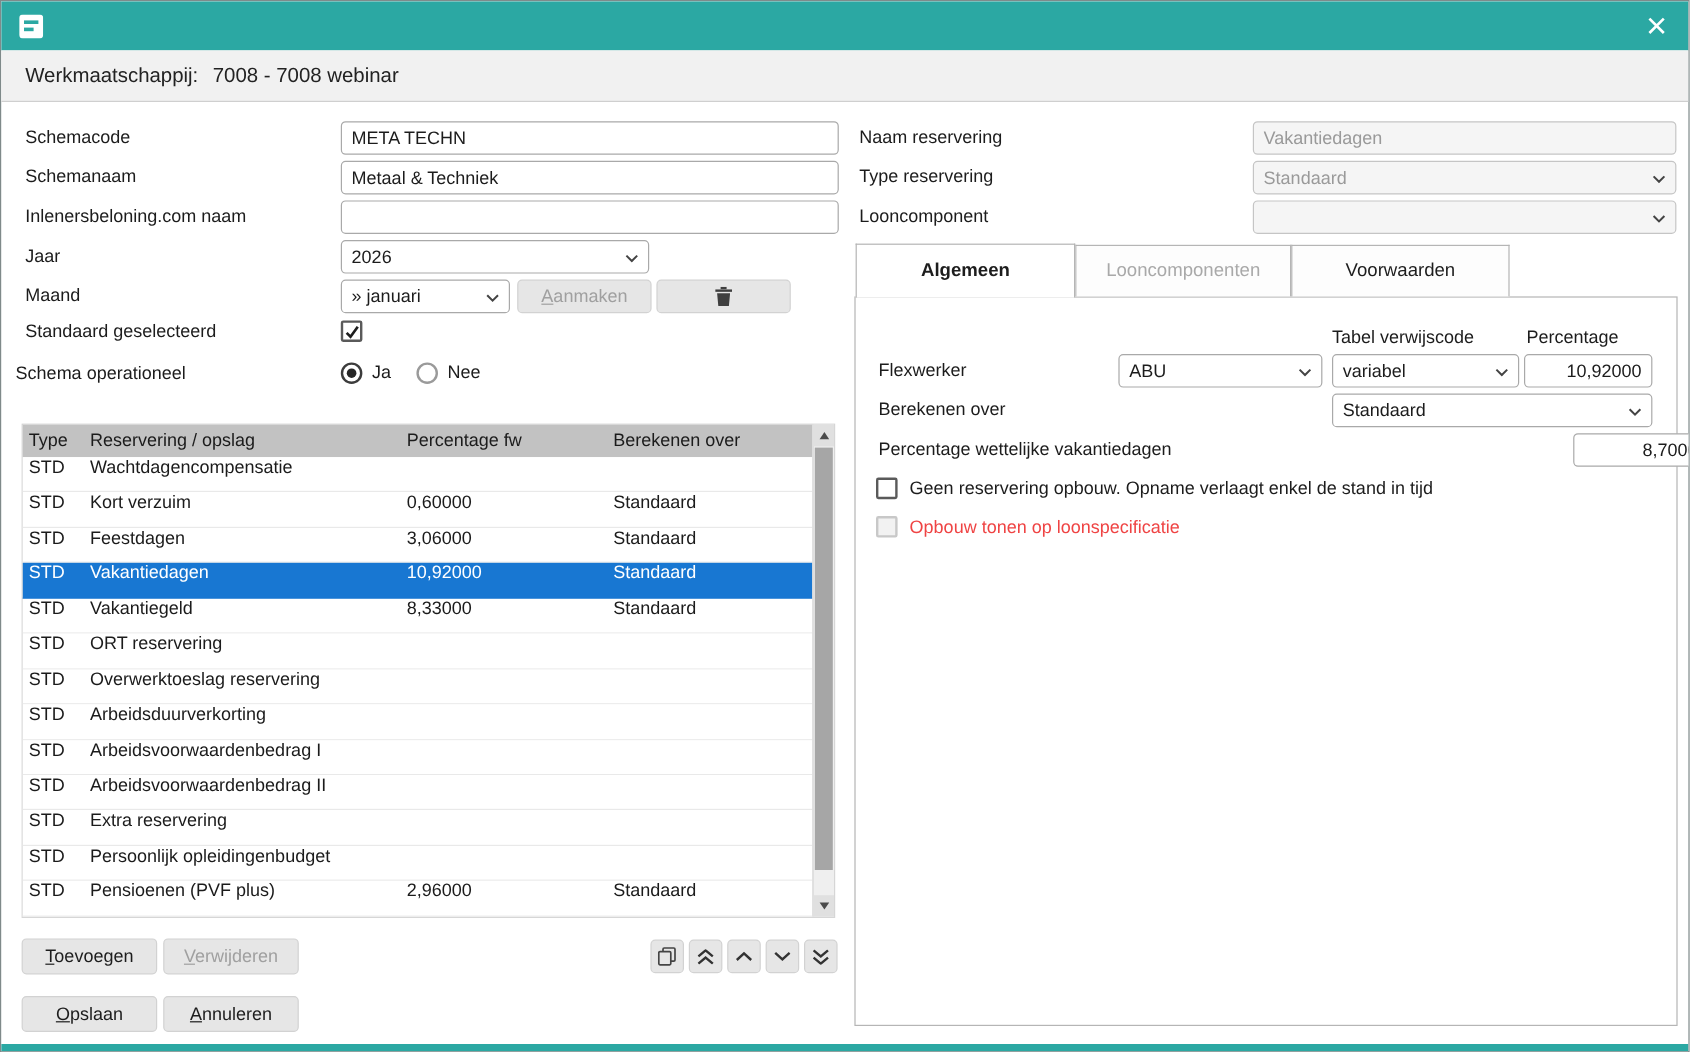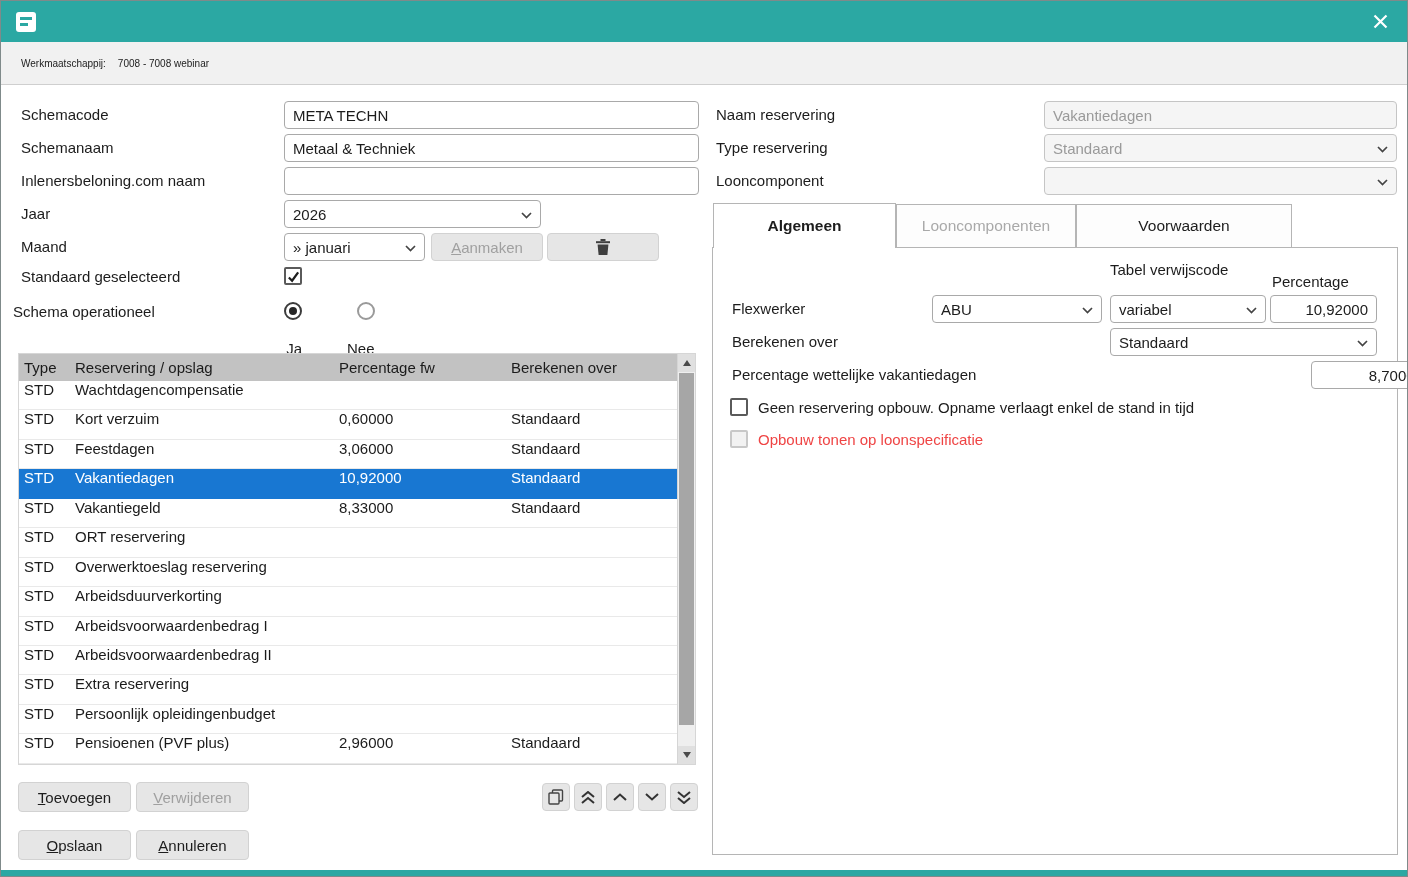--- a/index.html
+++ b/index.html
@@ -4,21 +4,21 @@
 <style>
   * { box-sizing: border-box; margin: 0; padding: 0; }
   html, body { width: 1408px; height: 877px; overflow: hidden; }
   body { font-family: "Liberation Sans", sans-serif; background: #e8e8e8; }
   .window { position: absolute; left: 0; top: 0; width: 1408px; height: 877px; background: #fff; border: 1px solid #7f8a8a; overflow: hidden; }
 
   .titlebar { position: absolute; left: 0; top: 0; right: 0; height: 41px; background: #2BA8A3; display: flex; align-items: center; padding: 0 15px; gap: 10px; }
   .title { color: #fff; font-weight: bold; font-size: 15.5px; }
   .close-btn { margin-left: auto; display: flex; align-items: center; cursor: pointer; padding: 4px; }
 
-  .headerbar { position: absolute; left: 0; top: 41px; right: 0; height: 43px; background: #f1f1f1; border-bottom: 1px solid #cfcfcf; display: flex; align-items: center; padding: 0 20px; gap: 12px; font-size: 10px; color: #222; }
+  .headerbar { position: absolute; left: 0; top: 41px; right: 0; height: 43px; background: #f1f1f1; border-bottom: 1px solid #cfcfcf; display: flex; align-items: center; padding: 0 20px; gap: 12px; font-size: 17px; color: #222; }
 
   .lbl { position: absolute; font-size: 15px; color: #1c1c1c; white-space: nowrap; line-height: 28px; height: 28px; }
   .lbl.sm { line-height: 20px; height: 20px; }
 
   .input { position: absolute; border: 1px solid #a9a9a9; border-radius: 4px; height: 28px; padding: 0 8px; font-size: 15px; color: #1c1c1c; background: #fff; font-family: inherit; outline: none; }
   .input.num { text-align: right; }
   .input.dis { background: #f5f5f5; border-color: #c5c5c5; color: #9a9a9a; }
 
   .select { position: absolute; border: 1px solid #a9a9a9; border-radius: 4px; height: 28px; background: #fff; display: flex; align-items: center; padding: 0 26px 0 8px; font-size: 15px; color: #1c1c1c; cursor: pointer; white-space: nowrap; overflow: hidden; }
   .select .chev { position: absolute; right: 8px; top: 11px; }
@@ -28,21 +28,21 @@
   .btn .btn-label { display: block; }
   .btn .btn-label::first-letter { text-decoration: underline; }
   .btn.dis { color: #a0a0a0; cursor: default; }
   .btn.iconbtn { padding: 0; }
 
   .checkbox { position: absolute; width: 18px; height: 18px; border: 2px solid #5a5a5a; border-radius: 2px; background: #fff; display: flex; align-items: center; justify-content: center; cursor: pointer; }
   .checkbox svg { display: none; }
   .checkbox.checked svg { display: block; }
   .checkbox.dis { border-color: #c8c8c8; background: #f2f2f2; cursor: default; }
 
-  .radio-opt { position: absolute; display: flex; align-items: flex-end; gap: 20px; cursor: pointer; height: 20px; flex-direction: column; }
+  .radio-opt { position: absolute; display: flex; align-items: flex-start; gap: 8px; cursor: pointer; height: 20px; }
   .radio { width: 18px; height: 18px; border: 2px solid #9a9a9a; border-radius: 50%; background: #fff; position: relative; flex: 0 0 auto; }
   .radio.on { border-color: #3c3c3c; }
   .radio.on::after { content: ""; position: absolute; left: 3px; top: 3px; width: 8px; height: 8px; border-radius: 50%; background: #262626; }
   .radio-opt .rlabel { font-size: 15px; color: #1c1c1c; }
 
   .table { position: absolute; left: 17px; top: 352px; width: 678px; height: 412px; border: 1px solid #d6d6d6; background: #fff; }
   .thead { display: flex; align-items: center; height: 27px; width: 658px; background: #c2c2c2; font-size: 15px; color: #1b1b1b; }
   .tbody { position: absolute; left: 0; top: 27px; width: 658px; }
   .trow { display: flex; align-items: flex-start; height: 29.45px; border-bottom: 1px solid #e9e9e9; font-size: 15px; color: #1b1b1b; background: #fff; }
   .trow.selected { background: #1877D2; border-bottom-color: #1877D2; color: #fff; }
@@ -305,26 +305,26 @@
         <polyline points="1,1 5.5,5.5 10,1" fill="none" stroke="#444" stroke-width="1.7"></polyline>
       </svg>
   </div>
 
   <div class="tab active" style="left:712px;top:202px;width:183px;height:45px">
     <span>Algemeen</span>
   </div>
   <div class="tab dis" style="left:895px;top:203px;width:180px;height:43px">
     <span>Looncomponenten</span>
   </div>
-  <div class="tab" style="left:1075px;top:203px;width:216px;height:43px">
+  <div class="tab" style="left:1075px;top:203px;width:182px;height:43px">
     <span>Voorwaarden</span>
   </div>
 
   <div class="panel">
-    <span class="lbl sm" style="left:397px;top:8px">Tabel verwijscode</span>
+    <span class="lbl sm" style="left:397px;top:20px">Tabel verwijscode</span>
     <span class="lbl sm" style="left:559px;top:20px">Percentage</span>
 
     <span class="lbl" style="left:19px;top:47px">Flexwerker</span>
     <div class="select" style="left:219px;top:47px;width:170px">
       <span>ABU</span>
       <svg class="chev" width="11" height="7" viewBox="0 0 11 7">
           <polyline points="1,1 5.5,5.5 10,1" fill="none" stroke="#444" stroke-width="1.7"></polyline>
         </svg>
     </div>
     <div class="select" style="left:397px;top:47px;width:156px">

